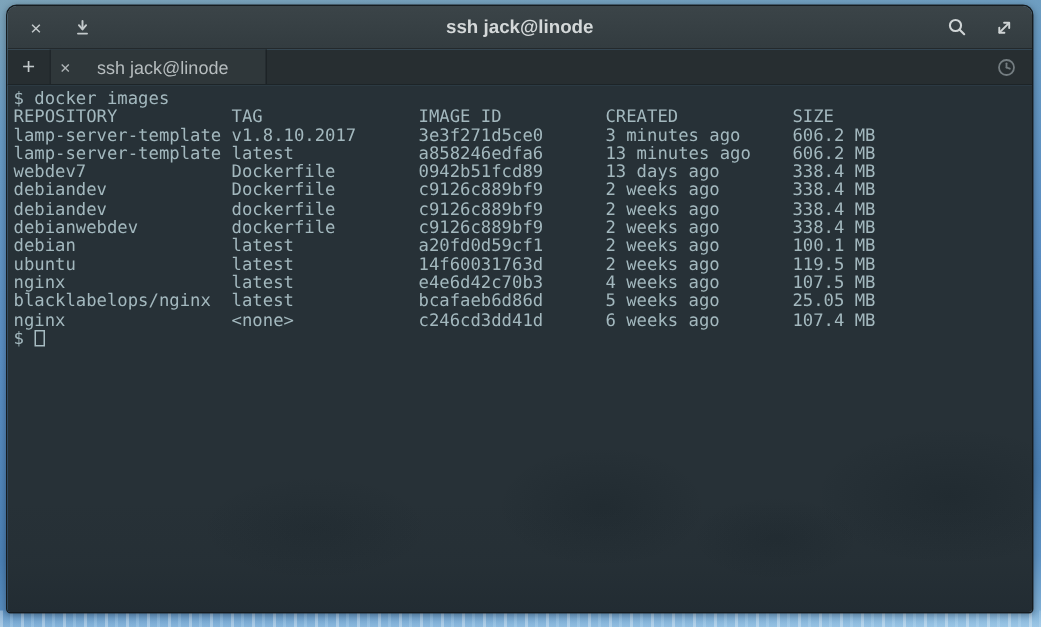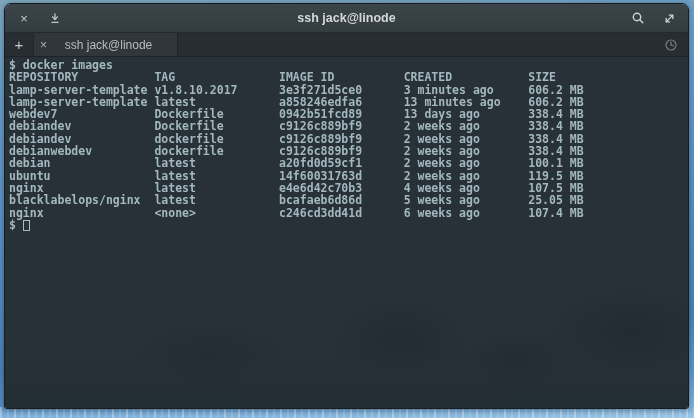--- a/index.html
+++ b/index.html
@@ -107,21 +107,20 @@
       linear-gradient(to top, rgba(26,36,44,.38) 0px, rgba(26,36,44,.10) 34px, rgba(0,0,0,0) 75px);
     padding: 2px 4px;
     overflow: hidden;
   }
   .terminal pre {
     font-family: "DejaVu Sans Mono", "Liberation Mono", monospace;
     font-size: 11.5px;
     line-height: 12.3px;
     color: #a3b8be;
     white-space: pre;
-    font-weight: bold;
   }
   .cursor {
     display: inline-block;
     width: 7px; height: 11px;
     border: 1px solid #a7bcc2;
     vertical-align: -2px;
   }
 </style>
 </head>
 <body>

